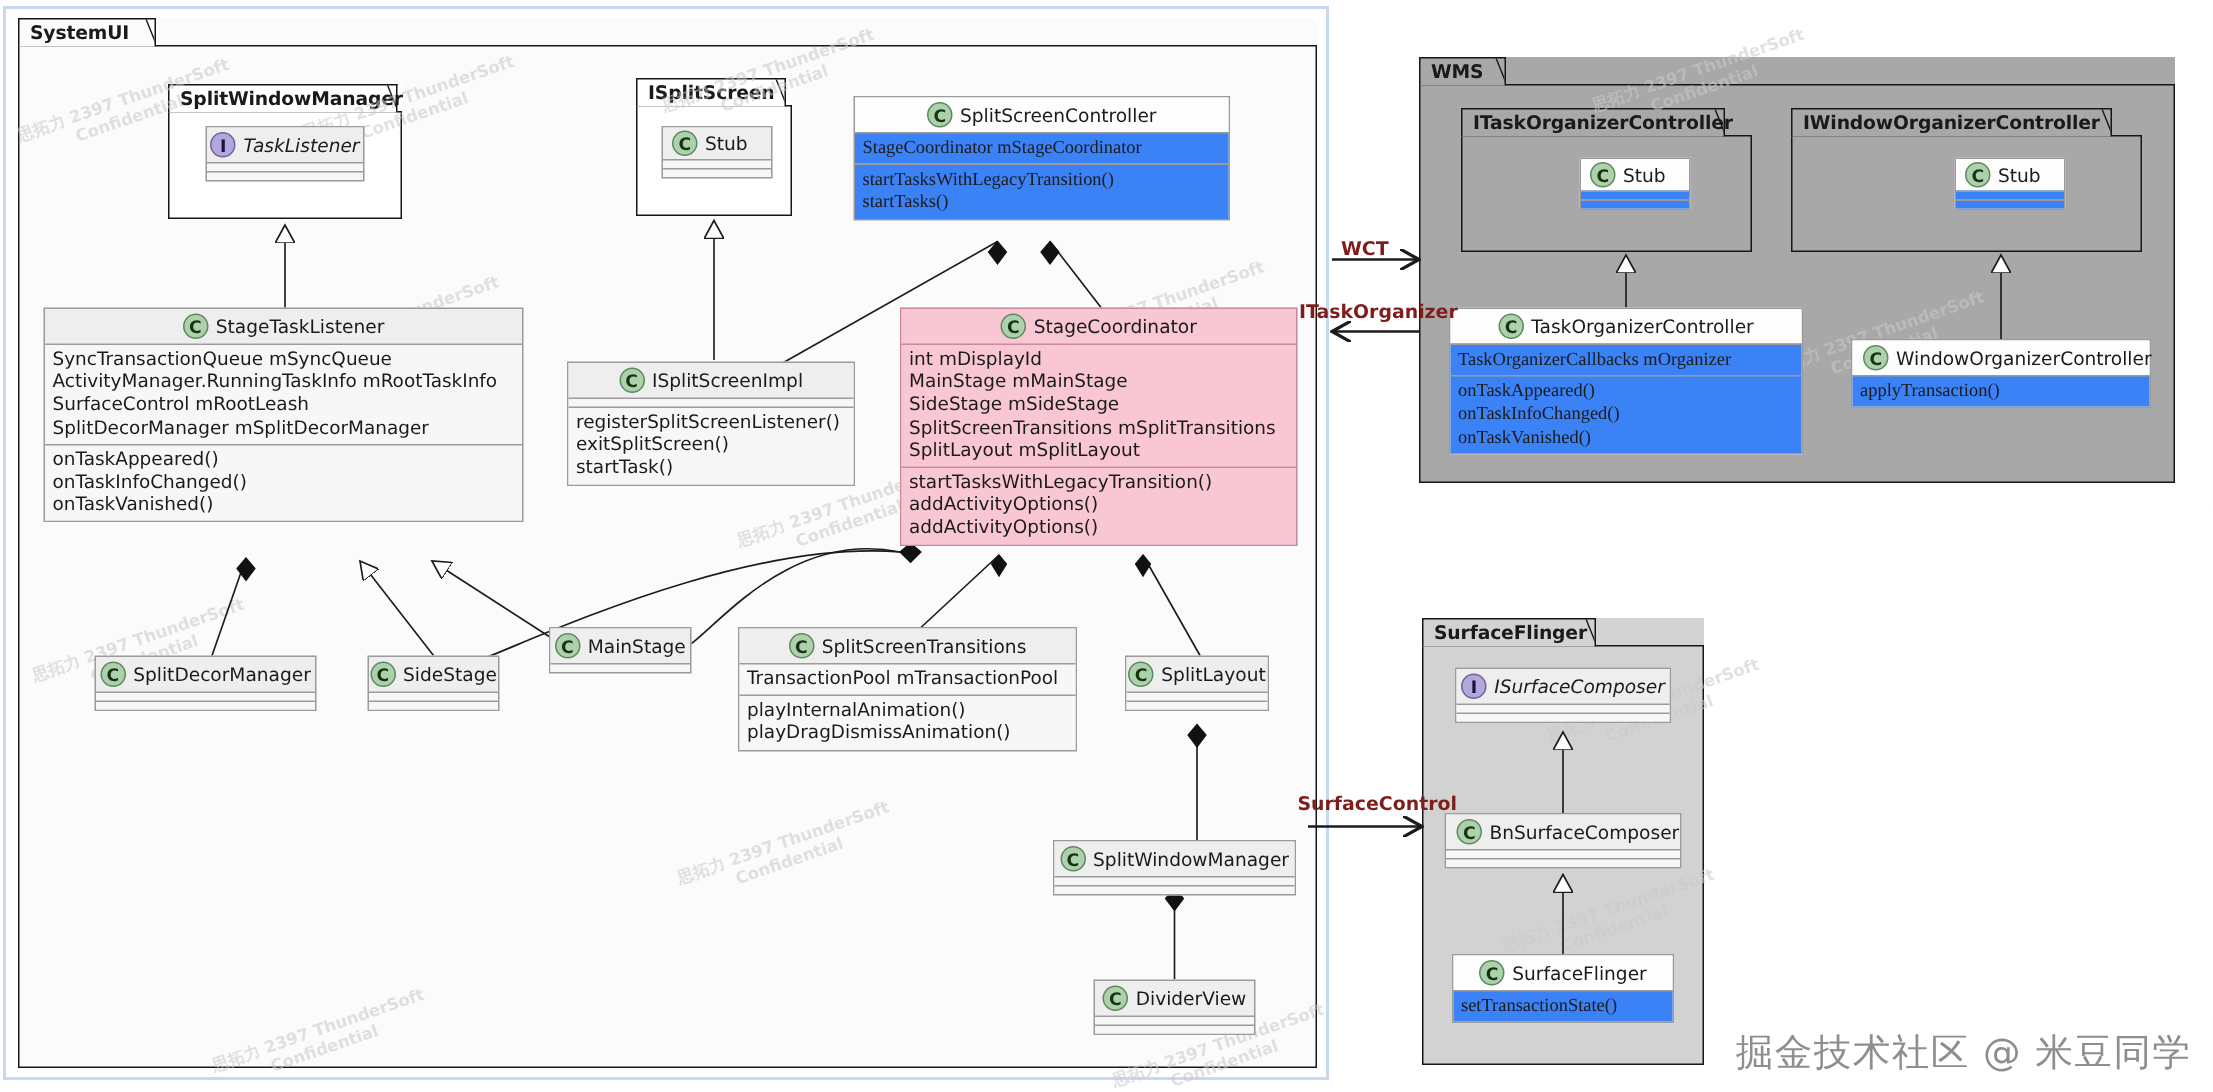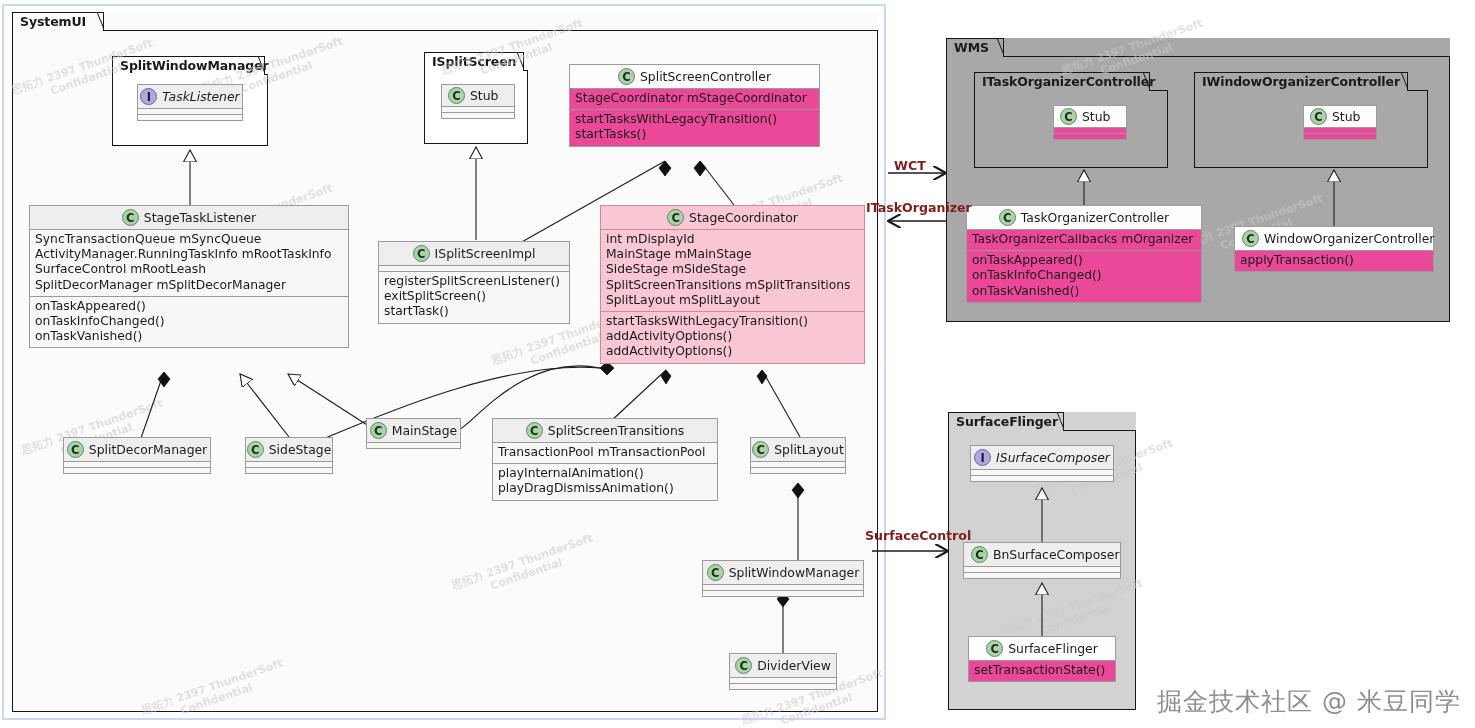--- a/index.html
+++ b/index.html
@@ -97,21 +97,21 @@
     font-size:12.3px; color:#1b1b1b;
     line-height:15.2px;
     white-space:nowrap;
     background:#f7f7f7;
   }
   .cls .comp.empty { height:6px; padding:0; }
   .cls .comp .row { white-space:nowrap; }
 
   .cls.white { background:#fdfdfd; }
   .cls.white .hdr { background:#fdfdfd; }
-  .cls.white .comp { background:#ec4899; }
+  .cls.white .comp { background:#3b82f6;font-family:Liberation Serif, serif; }
 
   .cls.pink { background:#f9c6d3; border-color:#c98a9c; }
   .cls.pink .hdr { background:#f9c6d3; }
   .cls.pink .comp { background:#f9c6d3; border-top-color:#c98a9c; }
 
   
   .ico {
     width:17px; height:17px; border-radius:50%;
     display:inline-flex; align-items:center; justify-content:center;
     font-size:11.5px; font-weight:bold;

